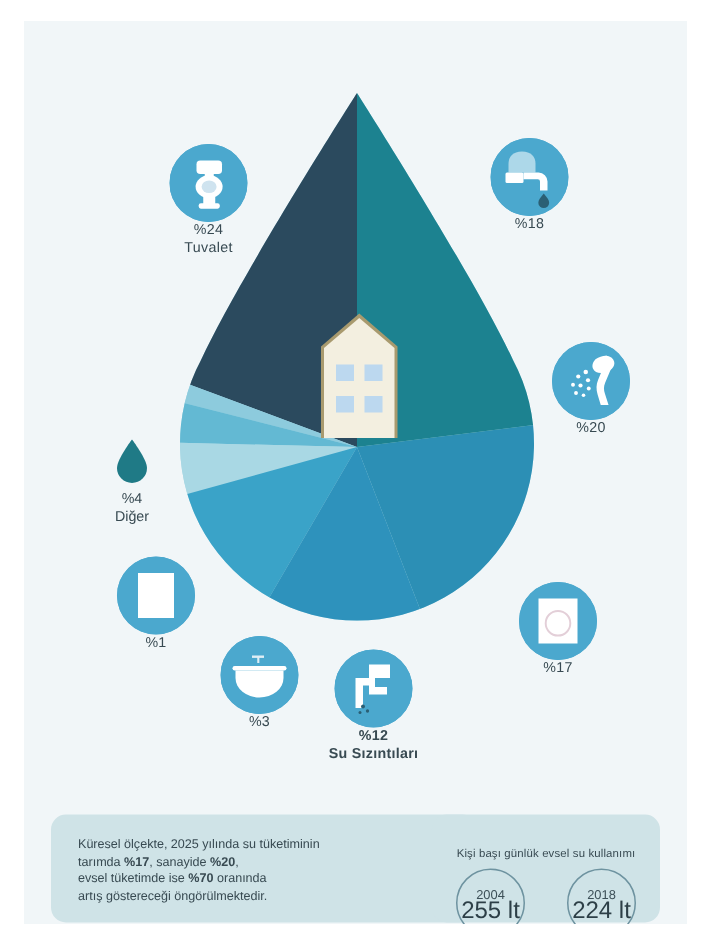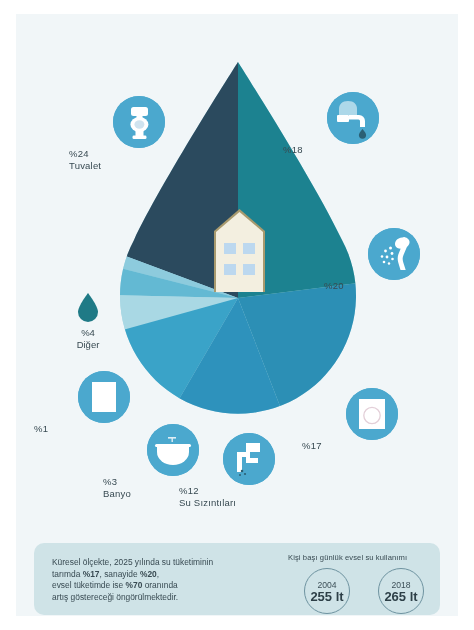--- a/index.html
+++ b/index.html
@@ -25,20 +25,21 @@
   }
   
   #house{
     position:absolute;
     left:196px;top:193px;
     width:55px;height:86px;
   }
   
   .badge{
     position:absolute;
+    text-align:center;
     width:140px;
     margin-left:-70px;
   }
   .badge .circle{
     width:52px;height:52px;
     border-radius:50%;
     background:#4ba8ce;
     margin:0 auto;
     position:relative;
     display:block;
@@ -81,37 +82,38 @@
   }
   #panel-text .body b{font-weight:bold;}
   #panel-stats{
     position:absolute;
     left:272px;top:18px;
     width:152px;height:72px;
     background:#cfe3e7;
     border-radius:10px;
   }
   #panel-stats .hd{
+    text-align:center;
     font-size:7.6px;
     color:#384a52;
-    padding-top:10px;
+    padding-top:21px;
     letter-spacing:.1px;
   }
   #panel-stats .circles{
     display:flex;justify-content:center;gap:28px;margin-top:6px;
   }
   #panel-stats .stat{
     width:46px;height:46px;border-radius:50%;
     border:1.1px solid #6e93a0;
     display:flex;flex-direction:column;
     align-items:center;justify-content:center;
     box-sizing:border-box;
   }
   #panel-stats .stat .yr{font-size:8.6px;color:#3d5058;line-height:11px;}
-  #panel-stats .stat .vl{font-size:13px;font-weight:bold;color:#2d3f47;line-height:12px;}
+  #panel-stats .stat .vl{font-size:16px;font-weight:normal;color:#2d3f47;line-height:12px;}
   #bottom{
     position:absolute;left:0;top:511px;width:442px;height:108px;
   }
 </style>
 </head>
 <body>
 
 <div id="card">
 
   <div id="droplet-wrap">
@@ -222,21 +224,21 @@
         <circle cx="26" cy="26" r="26" fill="#4ba8ce"></circle>
         <rect x="13" y="11" width="26" height="30" fill="#ffffff"></rect>
         <circle cx="26" cy="27.5" r="8.2" fill="none" stroke="#e3cfd8" stroke-width="1.3"></circle>
       </svg>
     </span>
     <span class="cap">
       <span class="pct">%17</span>
     </span>
   </div>
 
-  <div class="badge" style="left:233px;top:419px;">
+  <div class="badge" style="left:233px;top:419px;font-weight:bold;">
     <span class="circle">
       <svg width="52" height="52" viewBox="0 0 52 52">
         <circle cx="26" cy="26" r="26" fill="#4ba8ce"></circle>
         <path d="M31,10 h6 v9 h-10 v6 h8 v5 h-12 v-6 h-4 v15 h-5 v-20 h9 v-9 h8 z" fill="#ffffff"></path>
         <path d="M24,11 h7 v5 h-7 z" fill="#ffffff"></path>
         <g fill="#2b5f74">
           <circle cx="19" cy="38" r="1.3"></circle>
           <circle cx="22" cy="41" r="1.1"></circle>
           <circle cx="17" cy="42" r="1"></circle>
         </g>
@@ -253,21 +255,20 @@
       <svg width="52" height="52" viewBox="0 0 52 52">
         <circle cx="26" cy="26" r="26" fill="#4ba8ce"></circle>
         <rect x="21" y="13" width="8" height="1.6" fill="#dfeef5"></rect>
         <rect x="24.5" y="14" width="1.4" height="4" fill="#dfeef5"></rect>
         <rect x="8" y="20" width="36" height="3" rx="1.5" fill="#ffffff"></rect>
         <path d="M10,23 h32 v5 a16,13 0 0 1 -32,0 Z" fill="#ffffff"></path>
       </svg>
     </span>
     <span class="cap">
       <span class="pct">%3</span>
-      <span class="nm">Banyo</span>
     </span>
   </div>
 
   <div class="badge" style="left:88px;top:357px;">
     <span class="circle">
       <svg width="52" height="52" viewBox="0 0 52 52">
         <circle cx="26" cy="26" r="26" fill="#4ba8ce"></circle>
         <rect x="14" y="11" width="24" height="30" fill="#ffffff"></rect>
       </svg>
     </span>
@@ -301,19 +302,19 @@
 
     <div id="panel-stats">
       <div class="hd">Kişi başı günlük evsel su kullanımı</div>
       <div class="circles">
         <div class="stat">
           <span class="yr">2004</span>
           <span class="vl">255 lt</span>
         </div>
         <div class="stat">
           <span class="yr">2018</span>
-          <span class="vl">265 lt</span>
+          <span class="vl">224 lt</span>
         </div>
       </div>
     </div>
 
   </div>
 </div>
 
 </body></html>

